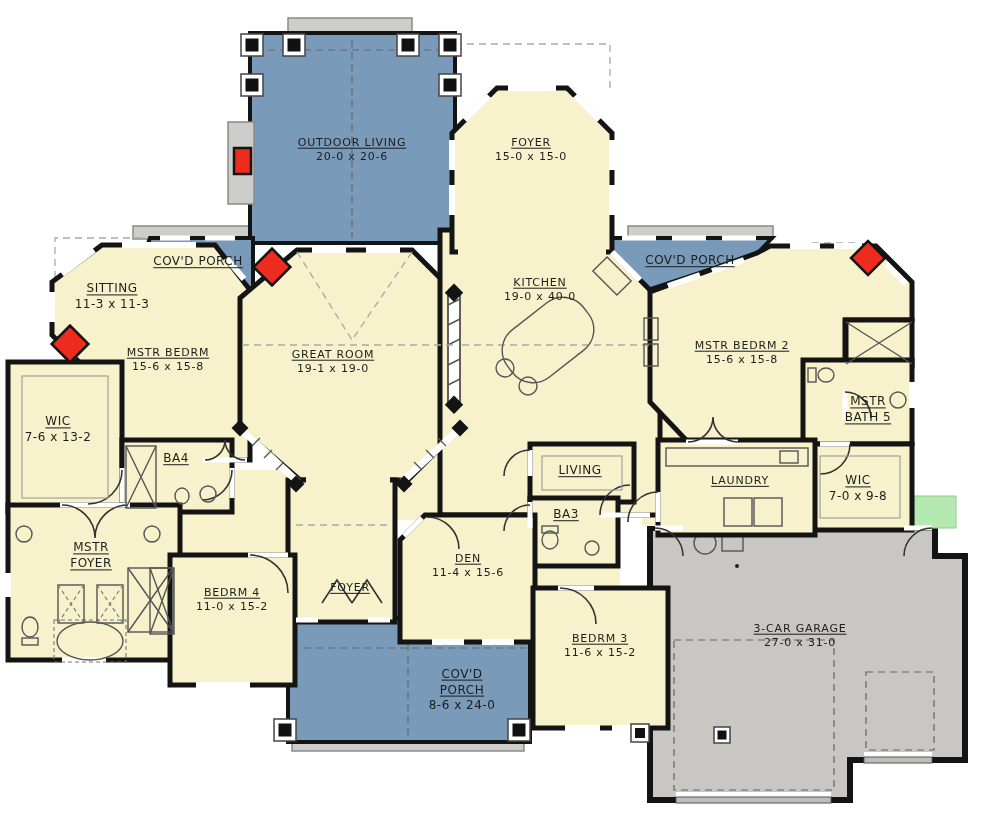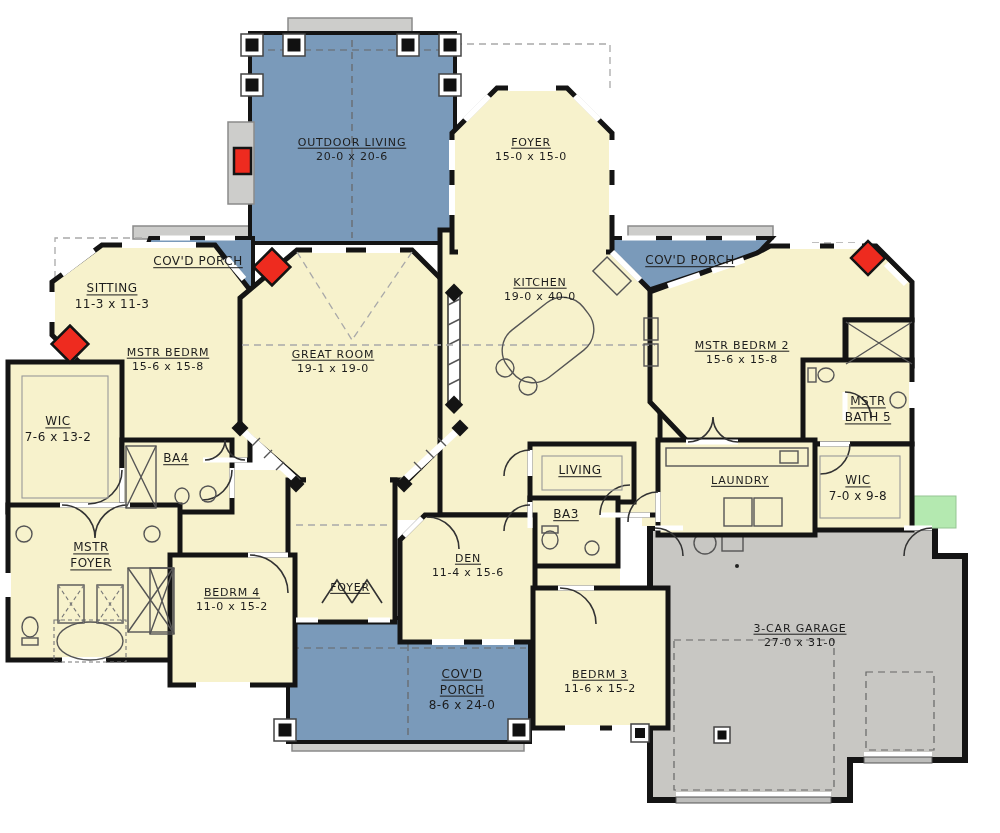--- a/index.html
+++ b/index.html
@@ -369,21 +369,21 @@
     </div>
 <div class="lbl" style="left:232px;top:600px">
       <span class="nm">BEDRM 4</span>
       <span class="dm">11-0 x 15-2</span>
     </div>
 <div class="lbl sm" style="left:462px;top:690px">
       <span class="nm">COV'D</span>
       <span class="nm">PORCH</span>
       <span class="dm">8-6 x 24-0</span>
     </div>
-<div class="lbl" style="left:600px;top:682px">
+<div class="lbl" style="left:600px;top:646px">
       <span class="nm">BEDRM 3</span>
       <span class="dm">11-6 x 15-2</span>
     </div>
 <div class="lbl" style="left:800px;top:636px">
       <span class="nm">3-CAR GARAGE</span>
       <span class="dm">27-0 x 31-0</span>
     </div>
 </div>
 
 </body></html>

